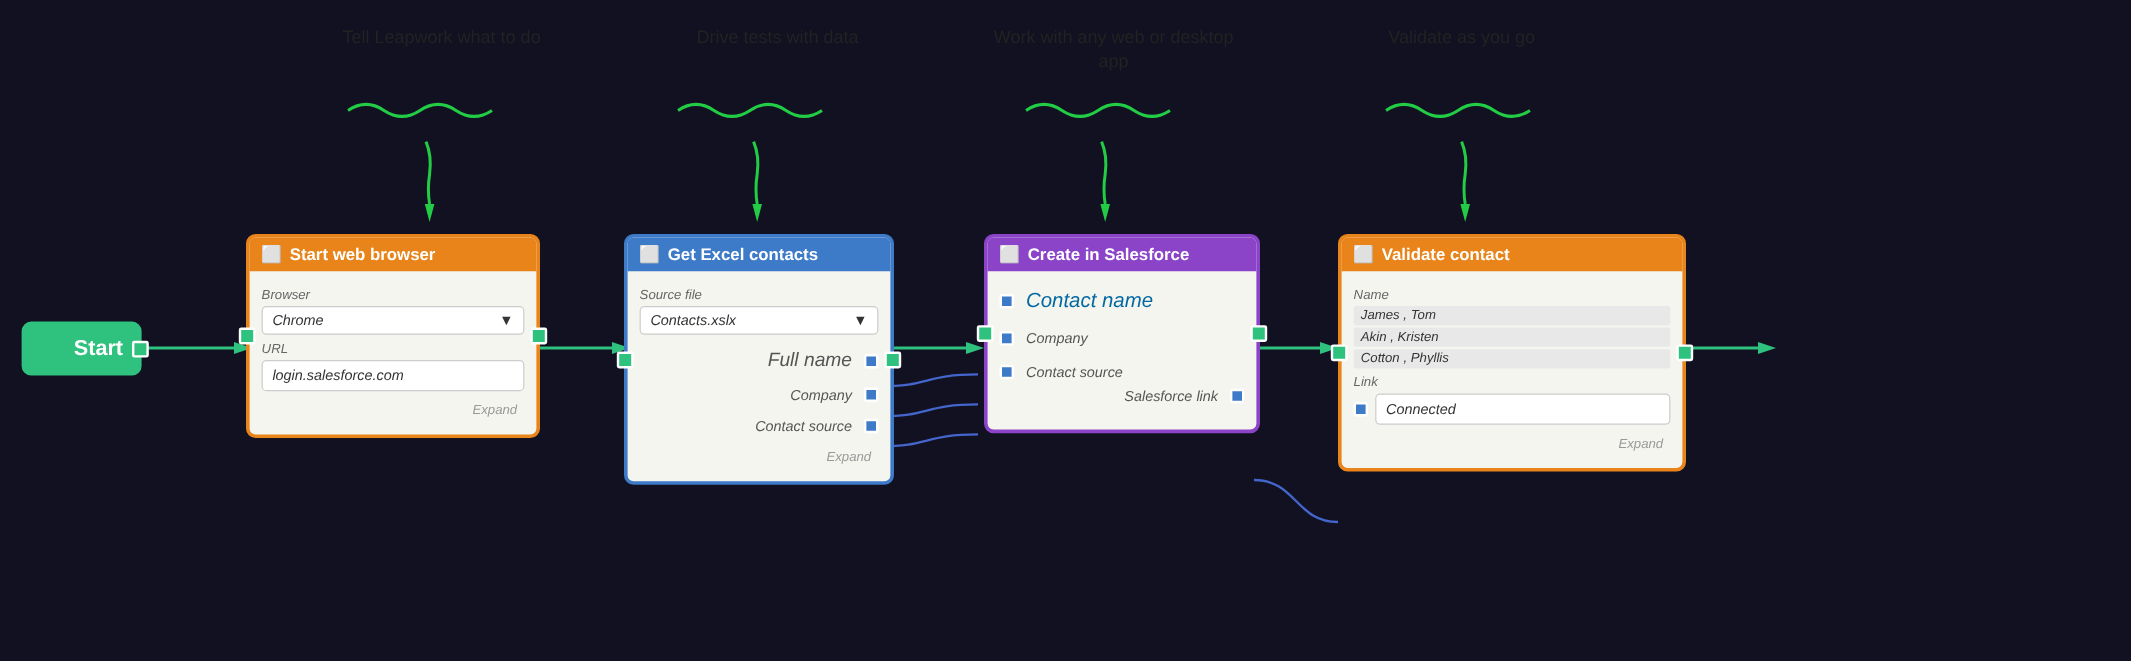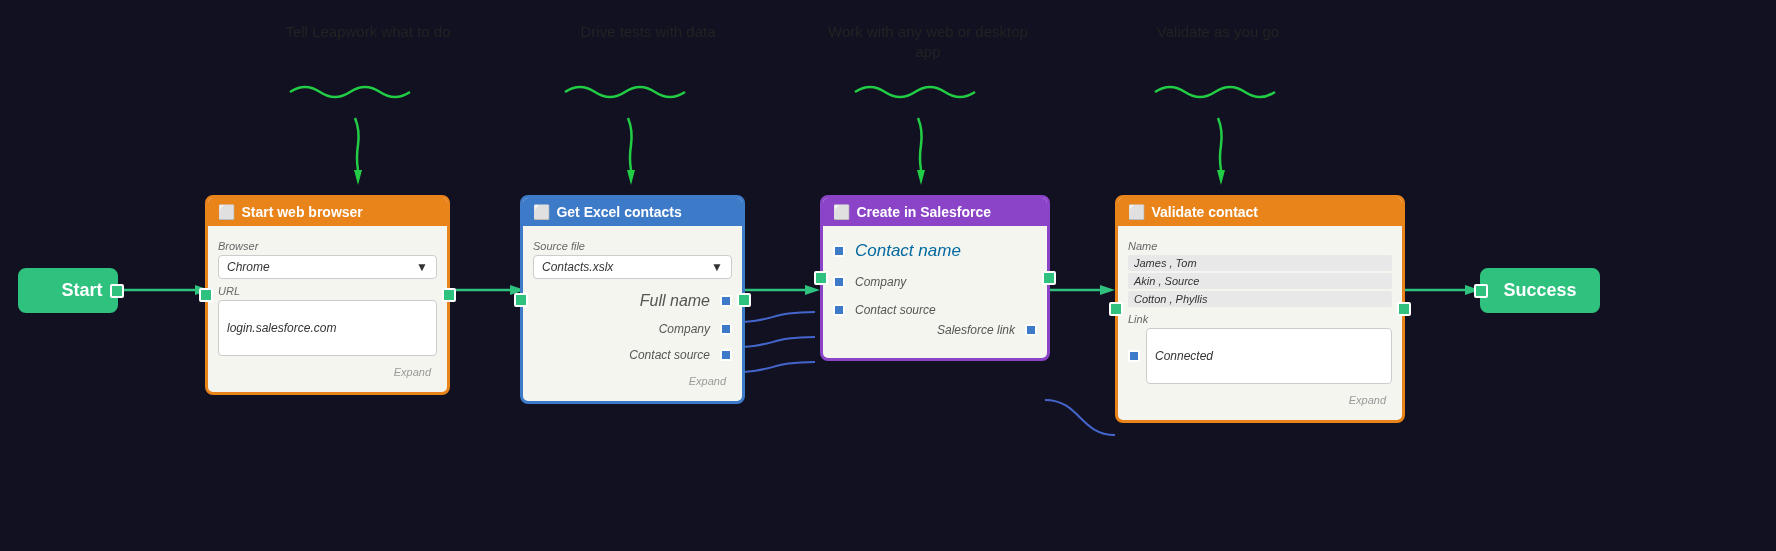--- a/index.html
+++ b/index.html
@@ -116,21 +116,21 @@
       width: 100%;
       display: flex;
       align-items: center;
       justify-content: space-between;
     }
 
     .field-text {
       background: white;
       border: 1px solid #ccc;
       border-radius: 4px;
-      padding: 20px 8px;
+      padding: 5px 8px;
       font-size: 12px;
       color: #333;
       width: 100%;
     }
 
     .expand-btn {
       text-align: right;
       color: #999;
       font-size: 11px;
       padding: 6px;
@@ -362,38 +362,33 @@
       <div class="field-label" data-name="validate-name-label">Name</div>
       <div data-name="names-list">
         <div class="data-row" data-name="name-row-1">
           <span data-name="name-1-first">James</span>
           <span> , </span>
           <span data-name="name-1-last">Tom</span>
         </div>
         <div class="data-row" data-name="name-row-2">
           <span data-name="name-2-first">Akin</span>
           <span> , </span>
-          <span data-name="name-2-last">Source</span>
+          <span data-name="name-2-last">Kristen</span>
         </div>
         <div class="data-row" data-name="name-row-3">
           <span data-name="name-3-first">Cotton</span>
           <span> , </span>
           <span data-name="name-3-last">Phyllis</span>
         </div>
       </div>
       <div class="field-label" data-name="validate-link-label">Link</div>
       <div style="display:flex; align-items:center; gap:6px;">
         <div class="port-blue" data-name="validate-link-input-port" style="position:relative; flex-shrink:0;"></div>
         <div class="field-text" data-name="validate-link-value">
           <span>Connected</span>
         </div>
       </div>
       <div class="expand-btn" data-name="validate-expand">Expand</div>
     </div>
   </div>
 
-  <div class="node node-success" data-name="success-node" style="left:1480px; top:268px; width:120px; height:45px;">
-
-    <div class="port" data-name="success-input-port" style="left:-9px; top:50%; transform:translateY(-50%);"></div>
-    <span data-name="success-label">Success</span>
-  </div>
 
 </div>
 
 </body></html>

